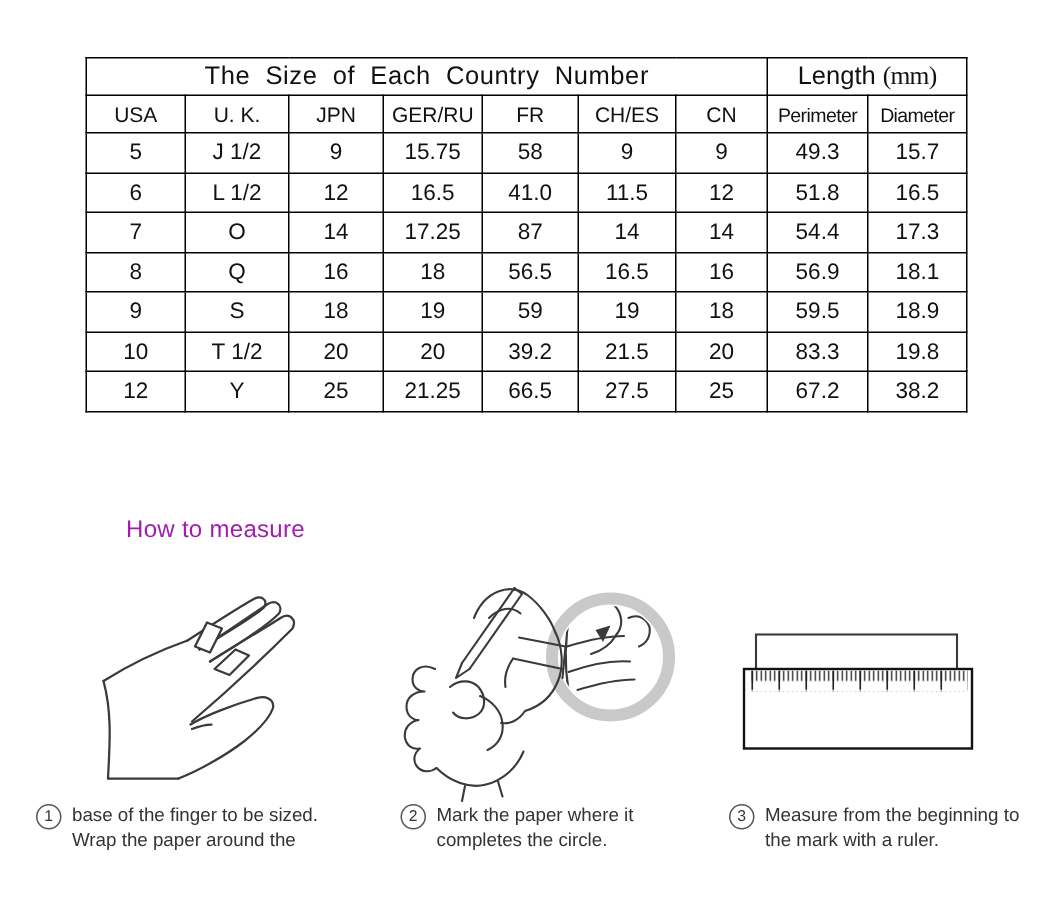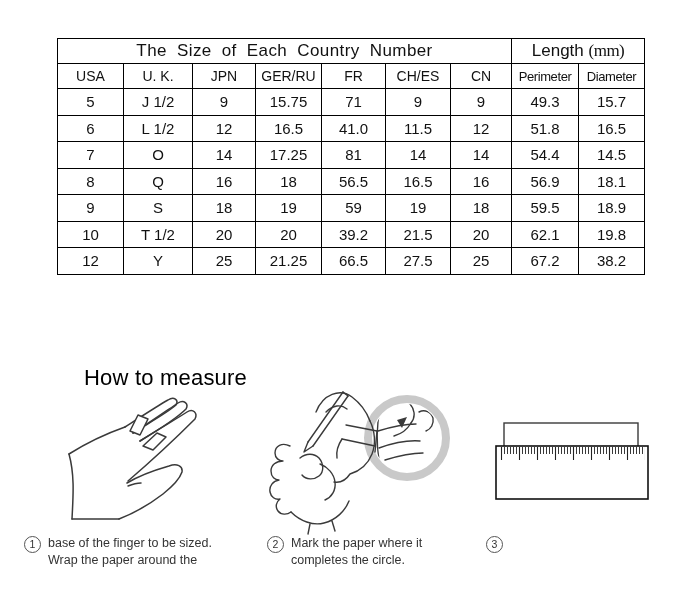--- a/index.html
+++ b/index.html
@@ -25,21 +25,21 @@
   .size-table col.c-dia {width:66px;}
   .size-table thead tr.title-row th { height:24px; font-size:17px; }
   .title-cell { letter-spacing:.4px; word-spacing:5px; }
   .length-unit { font-family:"Liberation Serif", serif; font-size:17px; letter-spacing:-.5px; }
   .size-table thead tr.cols-row th { height:24px; font-size:14px; }
   .size-table thead tr.cols-row th:nth-child(8),
   .size-table thead tr.cols-row th:nth-child(9) { font-size:13px; letter-spacing:-.4px; }
   .size-table tbody td { height:25.5px; font-size:15px; }
 
   
-  .htm-title { position:absolute; left:84px; top:365px; font-size:22px; color:#000000; letter-spacing:.2px; }
+  .htm-title { position:absolute; left:84px; top:345px; font-size:16px; color:#a21caf; letter-spacing:.2px; }
 
   .fig { position:absolute; }
   .fig-wrap  { left:26px;  top:390px; }
   .fig-mark  { left:248px; top:368px; }
   .fig-ruler { left:488px; top:414px; }
 
   .step-caption { position:absolute; display:flex; gap:7px; color:#333; font-size:12.5px; line-height:17px; }
   .cap-1 { left:24px;  top:535px; width:232px; }
   .cap-2 { left:267px; top:535px; width:200px; }
   .cap-3 { left:486px; top:535px; width:212px; }
@@ -85,21 +85,21 @@
       <th>Perimeter</th>
       <th>Diameter</th>
     </tr>
   </thead>
   <tbody>
       <tr>
         <td>5</td>
         <td>J 1/2</td>
         <td>9</td>
         <td>15.75</td>
-        <td>71</td>
+        <td>58</td>
         <td>9</td>
         <td>9</td>
         <td>49.3</td>
         <td>15.7</td>
       </tr>
       <tr>
         <td>6</td>
         <td>L 1/2</td>
         <td>12</td>
         <td>16.5</td>
@@ -107,25 +107,25 @@
         <td>11.5</td>
         <td>12</td>
         <td>51.8</td>
         <td>16.5</td>
       </tr>
       <tr>
         <td>7</td>
         <td>O</td>
         <td>14</td>
         <td>17.25</td>
-        <td>81</td>
+        <td>87</td>
         <td>14</td>
         <td>14</td>
         <td>54.4</td>
-        <td>14.5</td>
+        <td>17.3</td>
       </tr>
       <tr>
         <td>8</td>
         <td>Q</td>
         <td>16</td>
         <td>18</td>
         <td>56.5</td>
         <td>16.5</td>
         <td>16</td>
         <td>56.9</td>
@@ -143,21 +143,21 @@
         <td>18.9</td>
       </tr>
       <tr>
         <td>10</td>
         <td>T 1/2</td>
         <td>20</td>
         <td>20</td>
         <td>39.2</td>
         <td>21.5</td>
         <td>20</td>
-        <td>62.1</td>
+        <td>83.3</td>
         <td>19.8</td>
       </tr>
       <tr>
         <td>12</td>
         <td>Y</td>
         <td>25</td>
         <td>21.25</td>
         <td>66.5</td>
         <td>27.5</td>
         <td>25</td>
@@ -250,13 +250,17 @@
 </div>
 <div class="step-caption cap-2">
   <span class="step-num">2</span>
   <span class="step-text">
     <span>Mark the paper where it</span>
     <span>completes the circle.</span>
   </span>
 </div>
 <div class="step-caption cap-3">
   <span class="step-num">3</span>
+  <span class="step-text">
+    <span>Measure from the beginning to</span>
+    <span>the mark with a ruler.</span>
+  </span>
 </div>
 
 </body></html>

